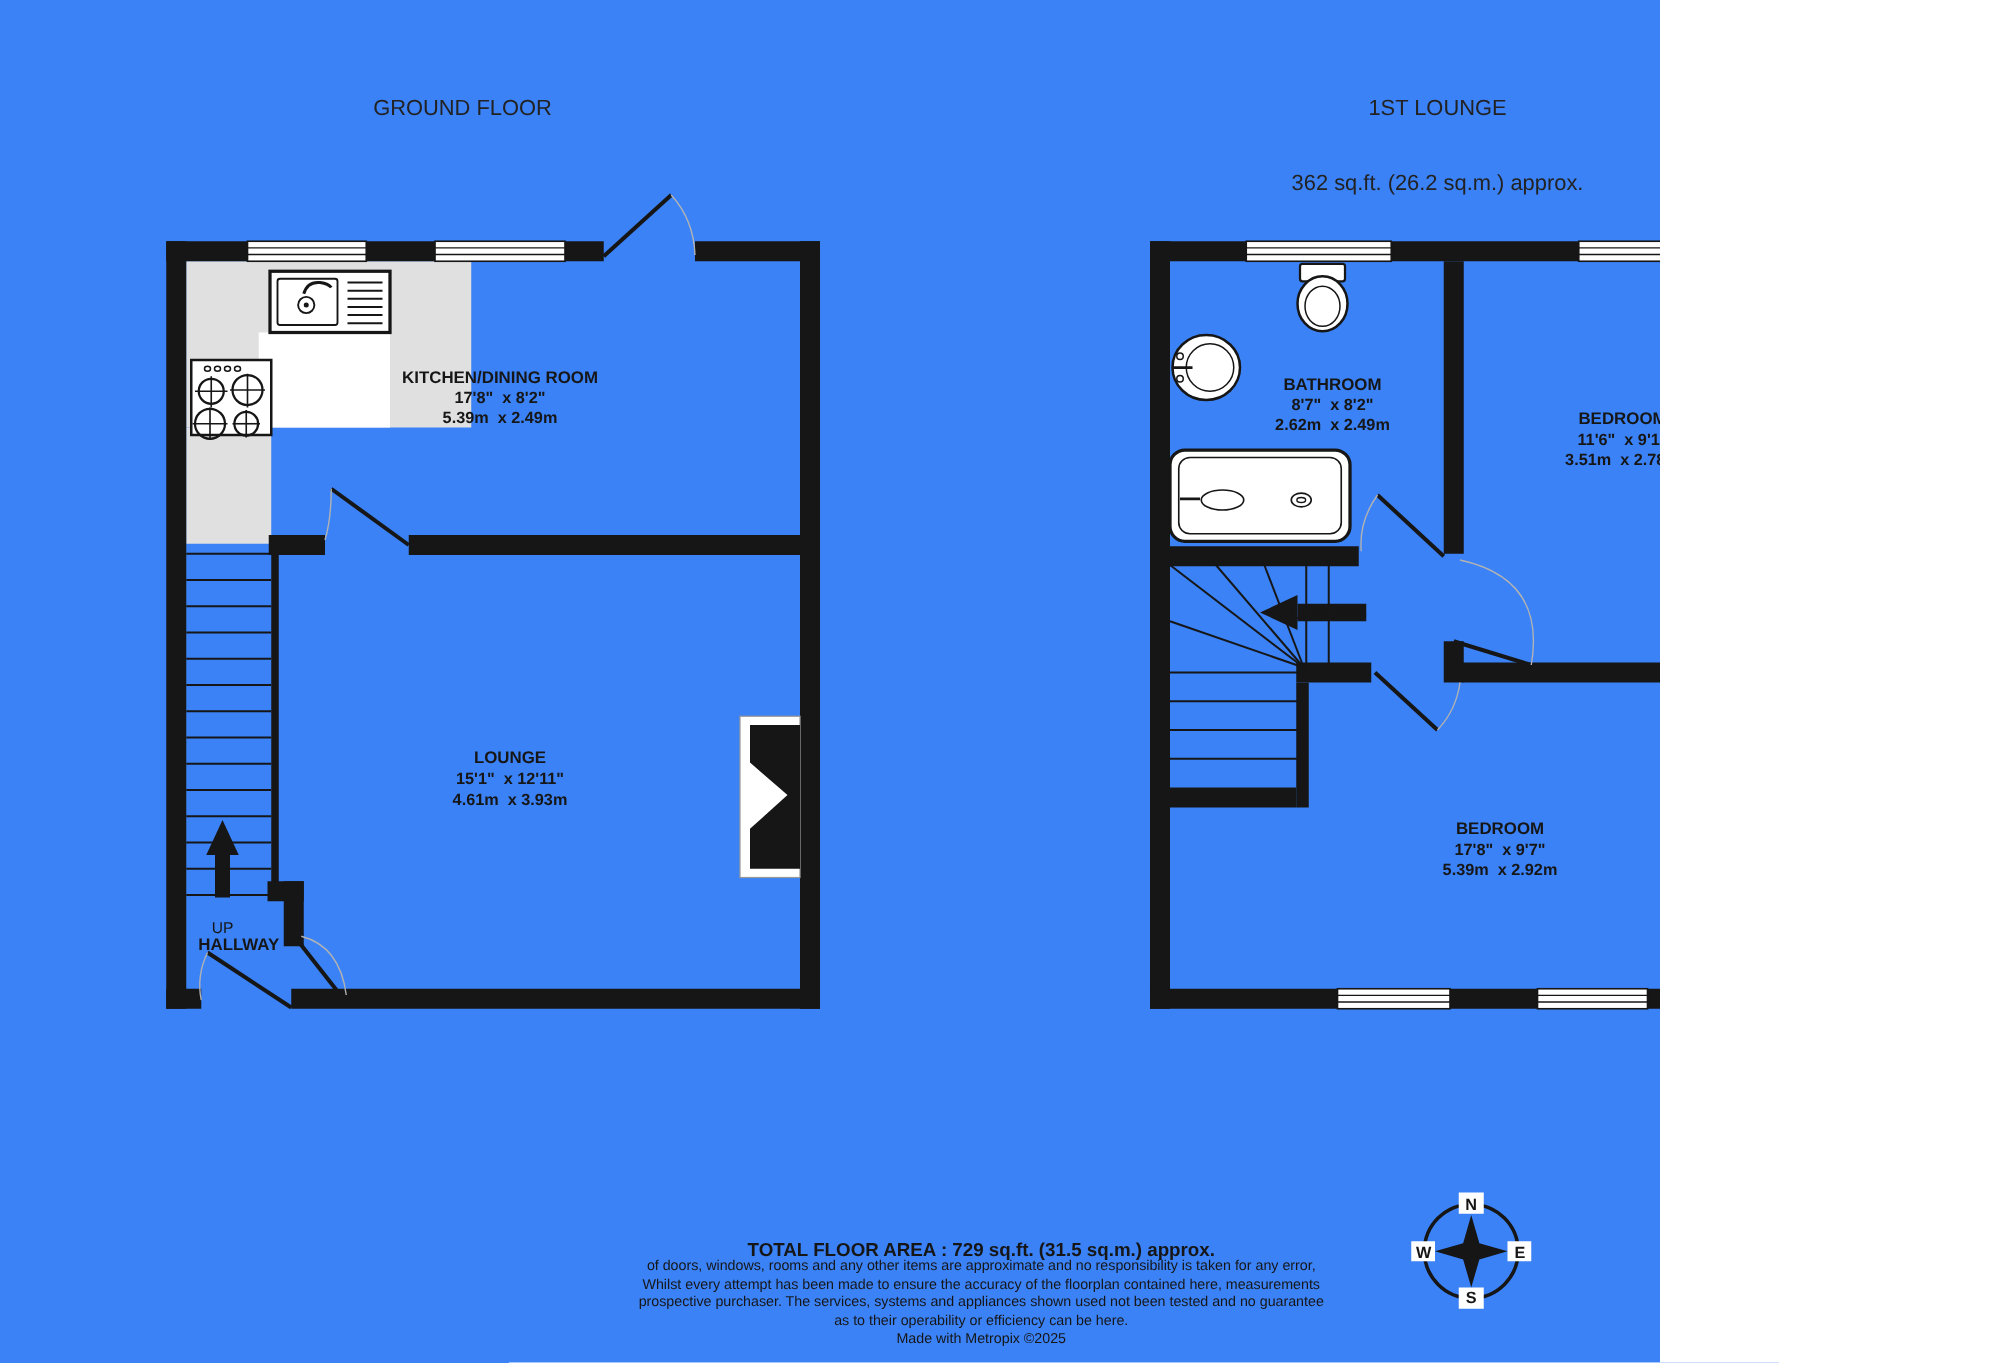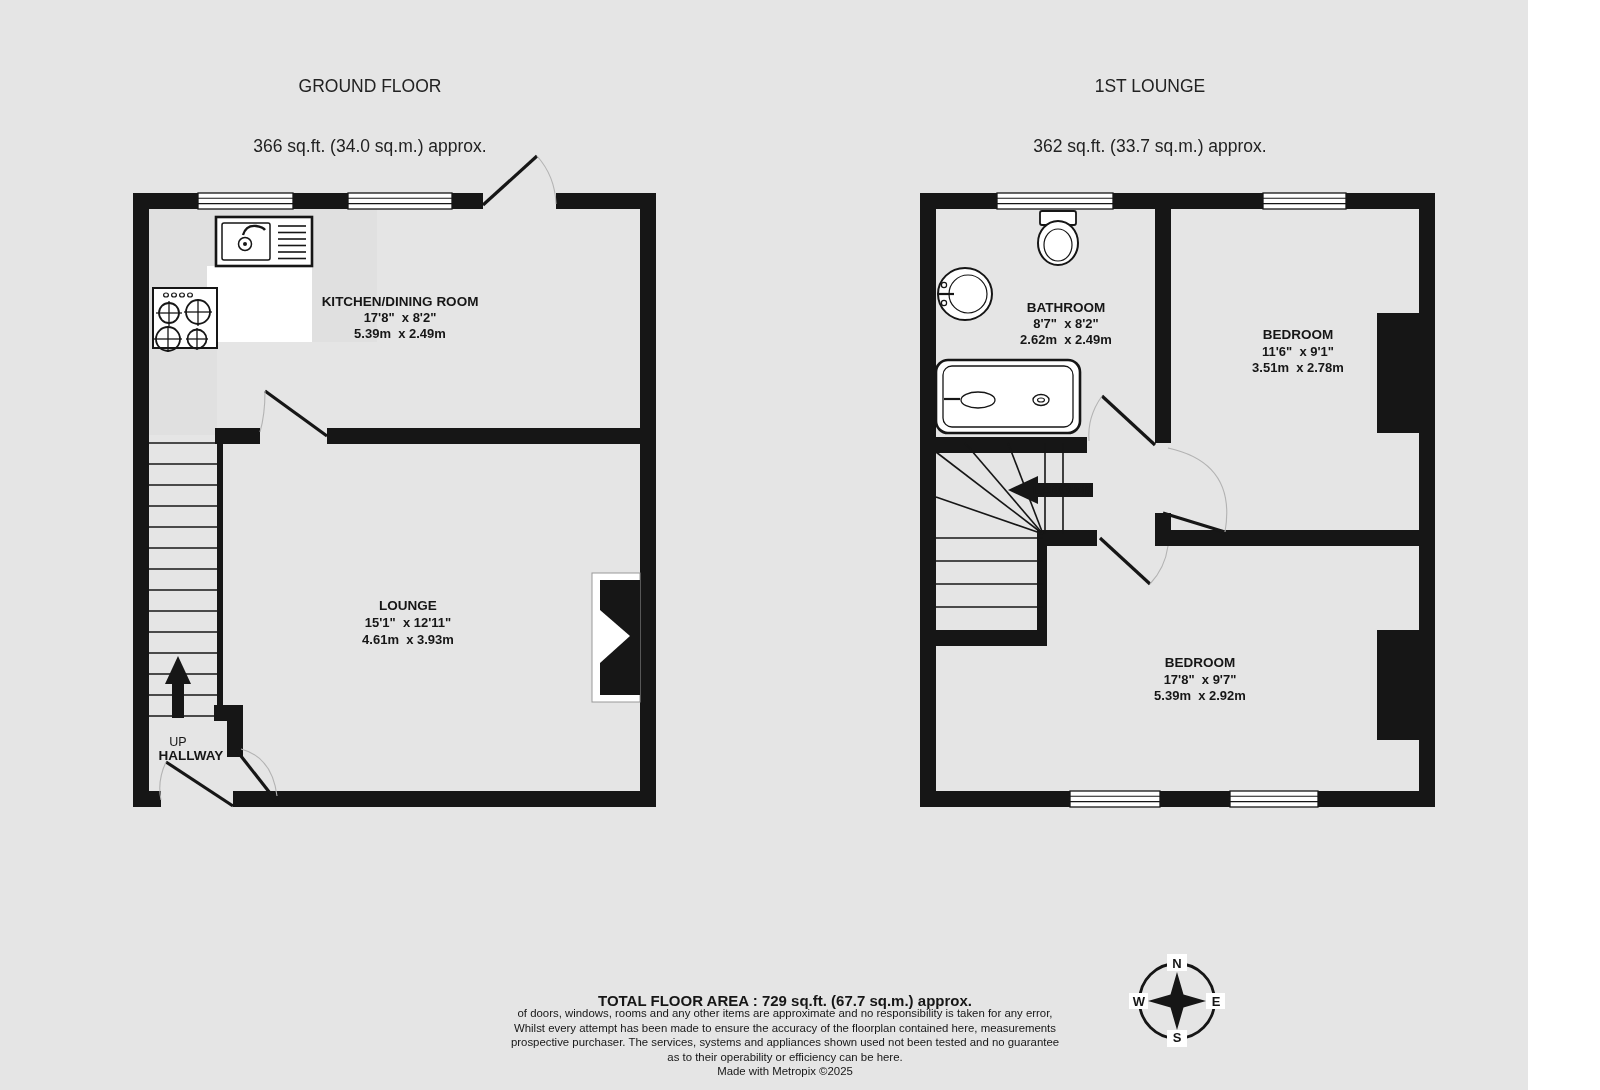--- a/index.html
+++ b/index.html
@@ -1,16 +1,16 @@
 <!DOCTYPE html>
 <html><head>
 <meta charset="utf-8">
 <style>
   html,body{margin:0;padding:0;background:#ffffff;}
-  .canvas{position:relative;width:1528px;height:1090px;background:#e5e5e5;overflow:hidden;
+  .canvas{position:relative;width:1328px;height:1090px;background:#3b82f6;overflow:hidden;
           font-family:"Liberation Sans", sans-serif;color:#1a1a1a;}
   .floor-title{position:absolute;text-align:center;font-size:17.5px;line-height:20px;color:#222;white-space:pre;}
   .plan-svg{position:absolute;}
   .room-name{font-family:"Liberation Sans",sans-serif;font-weight:bold;font-size:13.5px;fill:#161616;text-anchor:middle;white-space:pre;}
   .room-dim{font-family:"Liberation Sans",sans-serif;font-weight:bold;font-size:13px;fill:#161616;text-anchor:middle;white-space:pre;}
   .small-lbl{font-family:"Liberation Sans",sans-serif;font-size:12.5px;fill:#161616;text-anchor:middle;}
   .wall{fill:#161616;}
   .fixture{stroke:#161616;fill:#ffffff;}
   .door-leaf{stroke:#161616;stroke-width:3.2;fill:none;}
   .door-arc{stroke:#b3b3b3;stroke-width:1.1;fill:none;}
@@ -21,25 +21,24 @@
                      font-size:11.4px;line-height:14.5px;color:#161616;}
   .compass-letter{font-family:"Liberation Sans",sans-serif;font-weight:bold;font-size:13px;fill:#161616;text-anchor:middle;}
 </style>
 </head>
 <body>
 
 <div class="canvas">
 
   <div class="floor-title" style="left:120px;top:36px;width:500px;">
     <div>GROUND FLOOR</div>
-    <div>366 sq.ft. (34.0 sq.m.) approx.</div>
   </div>
   <div class="floor-title" style="left:900px;top:36px;width:500px;">
     <div>1ST LOUNGE</div>
-    <div>362 sq.ft. (33.7 sq.m.) approx.</div>
+    <div>362 sq.ft. (26.2 sq.m.) approx.</div>
   </div>
 
   <svg class="plan-svg" style="left:120px;top:145px;" width="550" height="680" viewBox="120 145 550 680">
 
     <g>
       <rect class="counter" x="149" y="209" width="228" height="133"></rect>
       <rect class="counter" x="149" y="342" width="68" height="93"></rect>
       <rect x="207" y="266" width="105" height="76" fill="#ffffff"></rect>
     </g>
 
@@ -287,21 +286,21 @@
     <text class="room-dim" x="1298" y="372">3.51m  x 2.78m</text>
 
     <text class="room-name" x="1200" y="667">BEDROOM</text>
     <text class="room-dim" x="1200" y="684">17'8"  x 9'7"</text>
     <text class="room-dim" x="1200" y="700">5.39m  x 2.92m</text>
 
     <text class="room-name" x="1063" y="495">LANDING</text>
     <text class="room-name" x="1071" y="494">DOWN</text>
   </svg>
 
-  <div class="footer-total">TOTAL FLOOR AREA : 729 sq.ft. (67.7 sq.m.) approx.</div>
+  <div class="footer-total">TOTAL FLOOR AREA : 729 sq.ft. (31.5 sq.m.) approx.</div>
   <div class="footer-disclaimer">
     <div>of doors, windows, rooms and any other items are approximate and no responsibility is taken for any error,</div>
     <div>Whilst every attempt has been made to ensure the accuracy of the floorplan contained here, measurements</div>
     <div>prospective purchaser. The services, systems and appliances shown used not been tested and no guarantee</div>
     <div>as to their operability or efficiency can be here.</div>
     <div>Made with Metropix ©2025</div>
   </div>
 
   <svg class="plan-svg" style="left:1117px;top:945px;" width="125" height="115" viewBox="1117 945 125 115">
     <circle cx="1177" cy="1001" r="37.5" fill="none" stroke="#161616" stroke-width="2.8"></circle>

